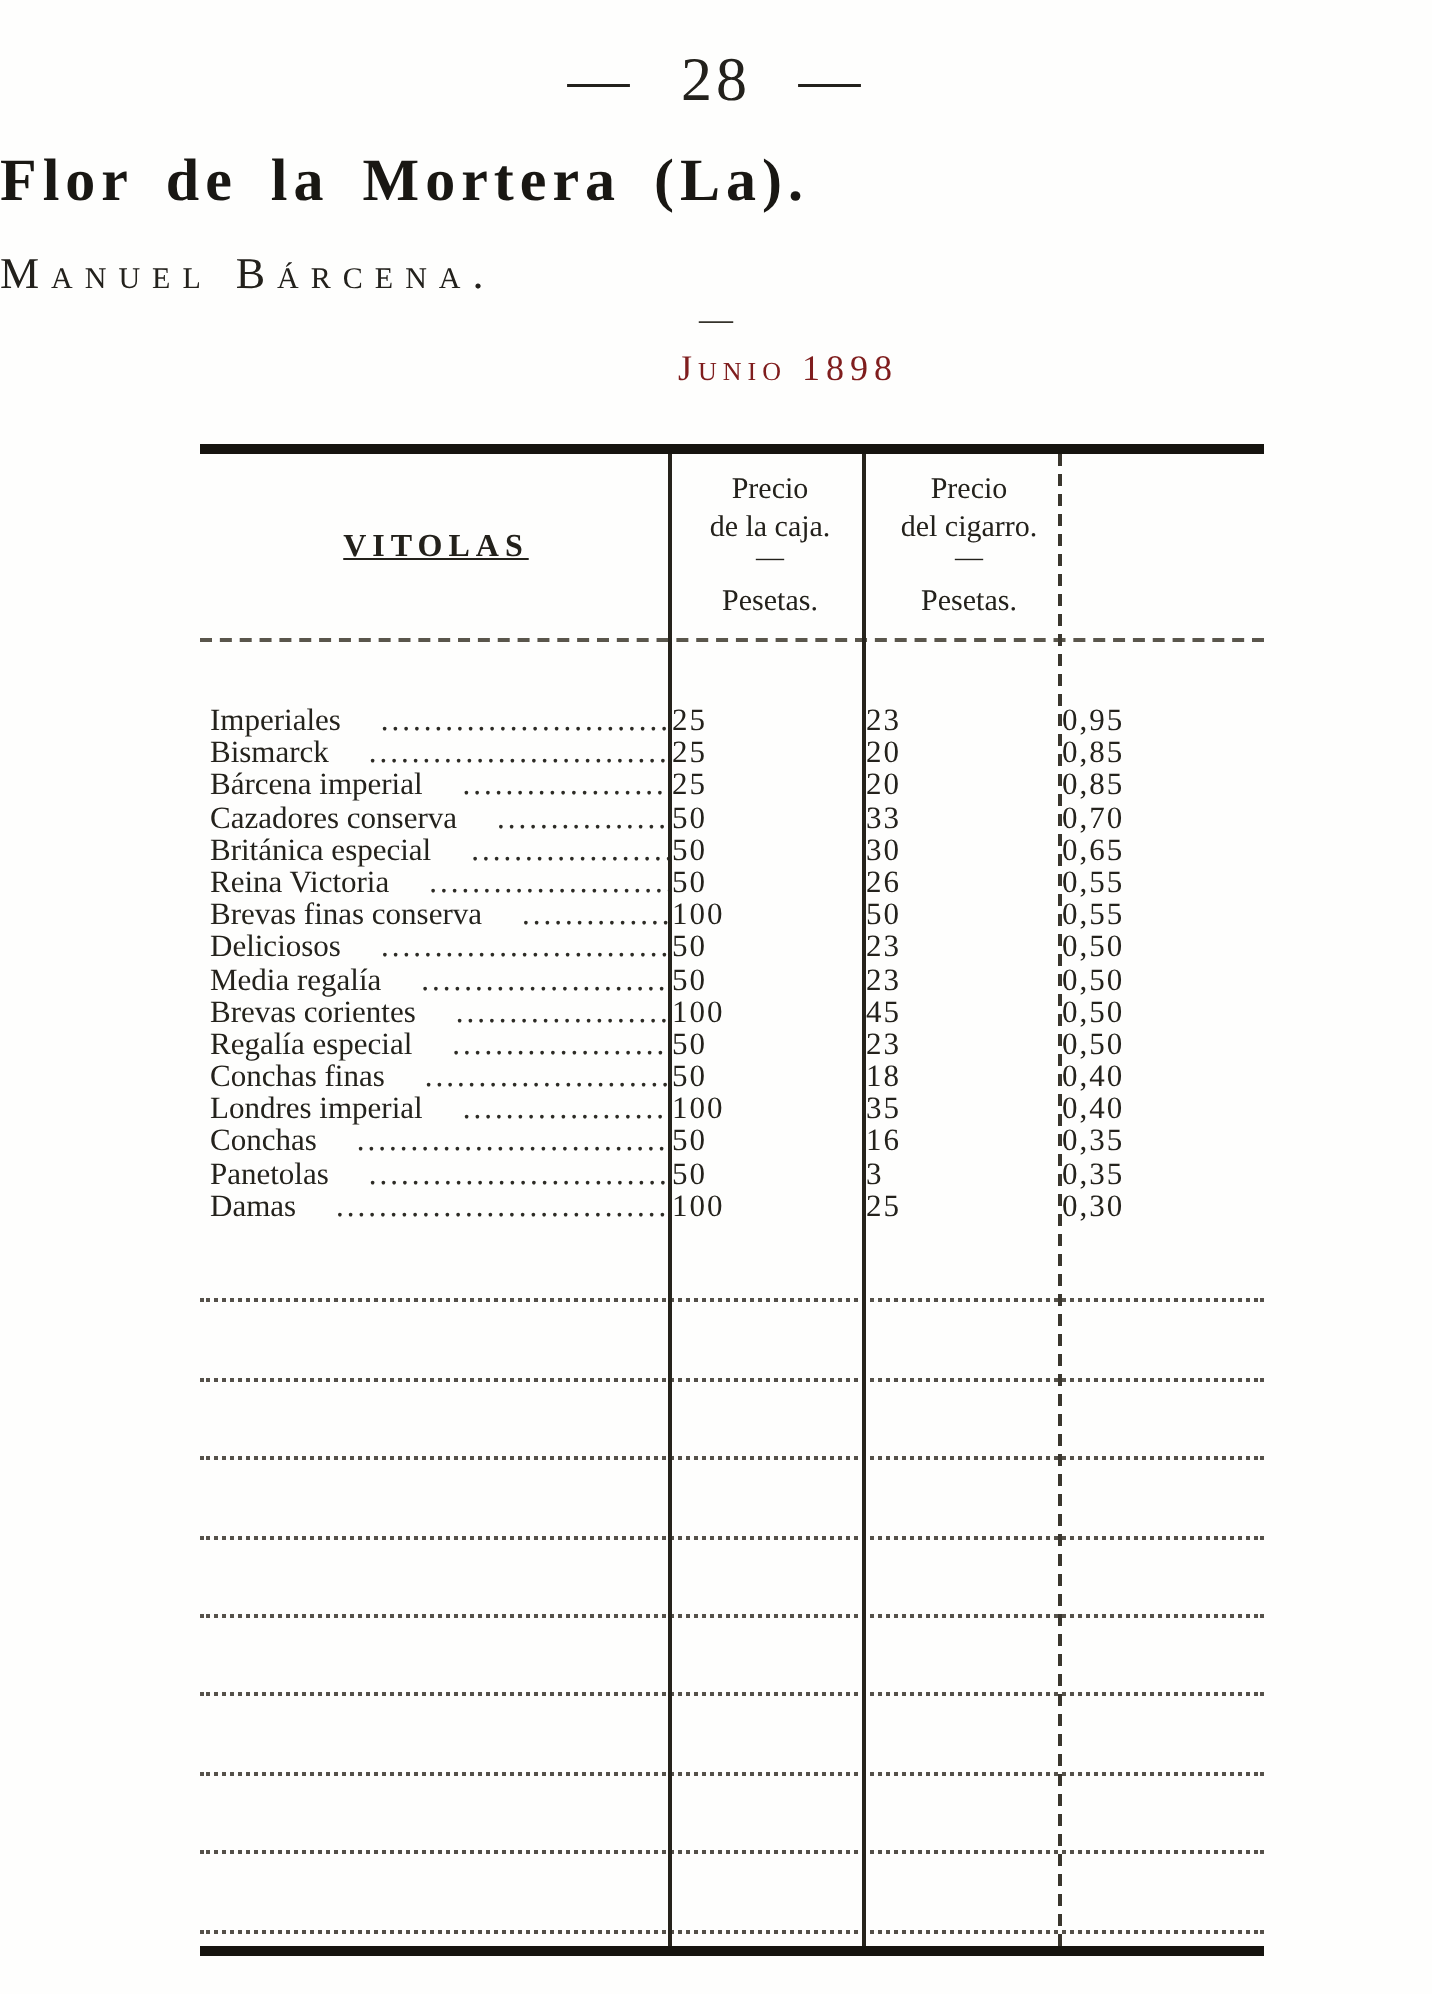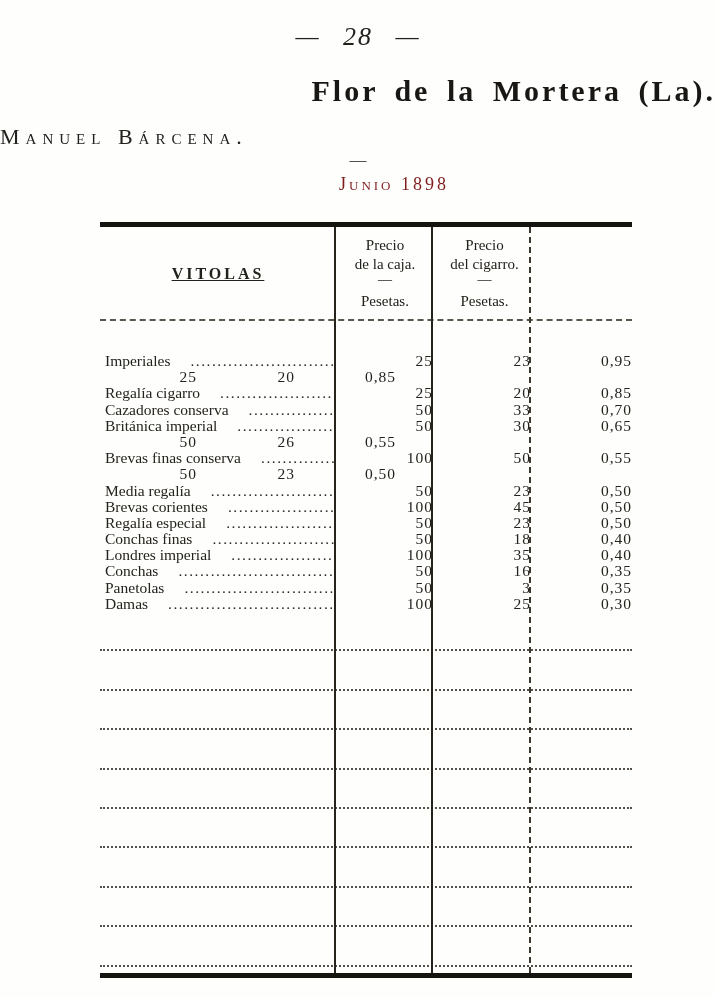--- a/index.html
+++ b/index.html
@@ -6,26 +6,26 @@
   body{
     width:716px;height:997px;position:relative;
     background:#fefefd;
     color:#201e1a;
     font-family:"Liberation Serif","DejaVu Serif",serif;
     overflow:hidden;
   }
   
   .page-number{
     position:absolute;top:22px;left:0;width:100%;
-    text-align:center;font-size:26px;letter-spacing:2px;
-    word-spacing:14px;color:#23211c;font-style:italic;
+    text-align:center;font-size:31px;letter-spacing:2px;
+    word-spacing:14px;color:#23211c;
   }
   .doc-title{
     position:absolute;top:74px;left:0;width:100%;margin:0;
-    text-align:right;font-size:30px;font-weight:bold;
+    text-align:left;font-size:30px;font-weight:bold;
     letter-spacing:3px;word-spacing:6px;color:#191713;
   }
   .doc-subtitle{
     position:absolute;top:124px;left:0;width:100%;
     text-align:left;font-size:22px;
     font-variant:small-caps;letter-spacing:6px;color:#23211c;
   }
   .sub-dash{
     position:absolute;top:150px;left:0;width:100%;
     text-align:center;font-size:17px;color:#35322b;
@@ -64,21 +64,21 @@
   .tbody{padding-top:32px;}
   .trow{display:flex;height:16.2px;font-size:15.5px;line-height:16px;color:#24221c;}
   .td{box-sizing:border-box;}
   .td.name{width:236px;display:flex;overflow:hidden;padding-left:5px;gap:20px;}
   .td.name .nm{white-space:nowrap;}
   .td.name .leader{flex:1;overflow:hidden;white-space:nowrap;color:#2c2a24;}
   .td.name .leader::after{
     content:"..........................................................";
     letter-spacing:1.5px;
   }
-  .td.num{text-align:right;letter-spacing:1px;}
+  .td.num{text-align:left;letter-spacing:1px;}
   .td.n1{width:97px;}
   .td.n2{width:98px;}
   .td.n3{width:101px;}
 
   .empty-rows{}
   .erow{height:37.4px;border-bottom:2px dotted #55514a;}
 </style>
 </head>
 <body>
 
@@ -115,66 +115,78 @@
       <div class="trow">
         <div class="td name">
           <span class="nm">Imperiales</span>
           <span class="leader"></span>
         </div>
         <div class="td num n1">25</div>
         <div class="td num n2">23</div>
         <div class="td num n3">0,95</div>
       </div>
       <div class="trow">
+        <div class="td name">
+          <span class="nm">Bismarck</span>
+          <span class="leader"></span>
+        </div>
         <div class="td num n1">25</div>
         <div class="td num n2">20</div>
         <div class="td num n3">0,85</div>
       </div>
       <div class="trow">
         <div class="td name">
-          <span class="nm">Regalía cigarro</span>
+          <span class="nm">Bárcena imperial</span>
           <span class="leader"></span>
         </div>
         <div class="td num n1">25</div>
         <div class="td num n2">20</div>
         <div class="td num n3">0,85</div>
       </div>
       <div class="trow">
         <div class="td name">
           <span class="nm">Cazadores conserva</span>
           <span class="leader"></span>
         </div>
         <div class="td num n1">50</div>
         <div class="td num n2">33</div>
         <div class="td num n3">0,70</div>
       </div>
       <div class="trow">
         <div class="td name">
-          <span class="nm">Británica imperial</span>
+          <span class="nm">Británica especial</span>
           <span class="leader"></span>
         </div>
         <div class="td num n1">50</div>
         <div class="td num n2">30</div>
         <div class="td num n3">0,65</div>
       </div>
       <div class="trow">
+        <div class="td name">
+          <span class="nm">Reina Victoria</span>
+          <span class="leader"></span>
+        </div>
         <div class="td num n1">50</div>
         <div class="td num n2">26</div>
         <div class="td num n3">0,55</div>
       </div>
       <div class="trow">
         <div class="td name">
           <span class="nm">Brevas finas conserva</span>
           <span class="leader"></span>
         </div>
         <div class="td num n1">100</div>
         <div class="td num n2">50</div>
         <div class="td num n3">0,55</div>
       </div>
       <div class="trow">
+        <div class="td name">
+          <span class="nm">Deliciosos</span>
+          <span class="leader"></span>
+        </div>
         <div class="td num n1">50</div>
         <div class="td num n2">23</div>
         <div class="td num n3">0,50</div>
       </div>
       <div class="trow">
         <div class="td name">
           <span class="nm">Media regalía</span>
           <span class="leader"></span>
         </div>
         <div class="td num n1">50</div>

